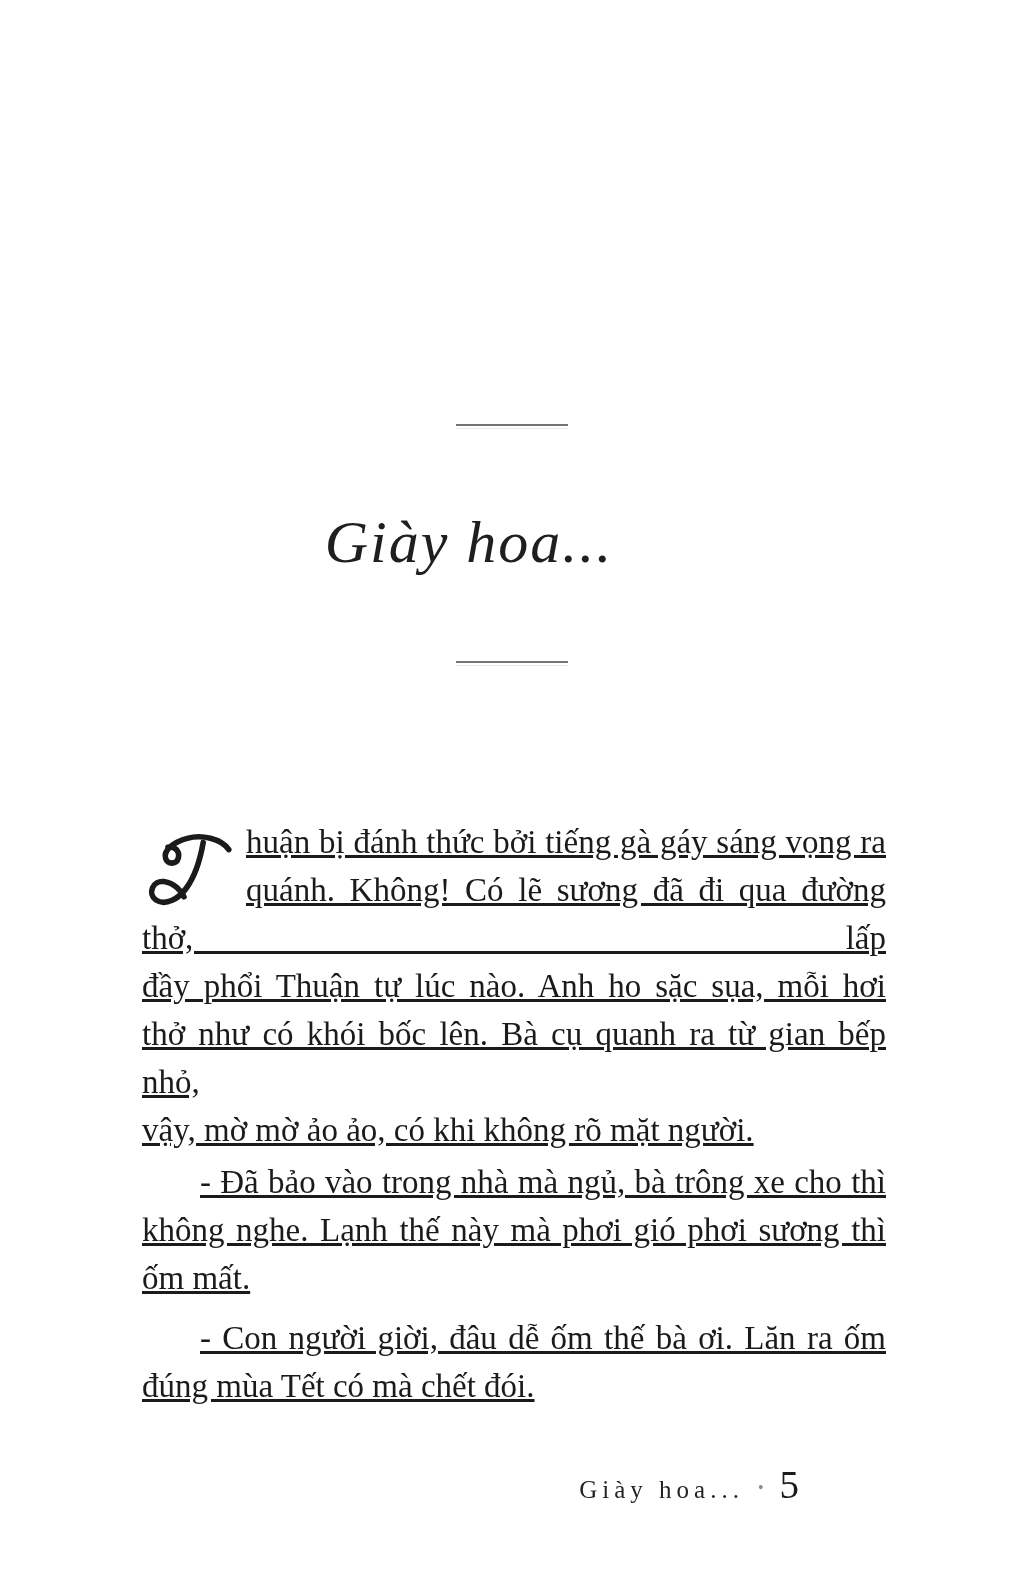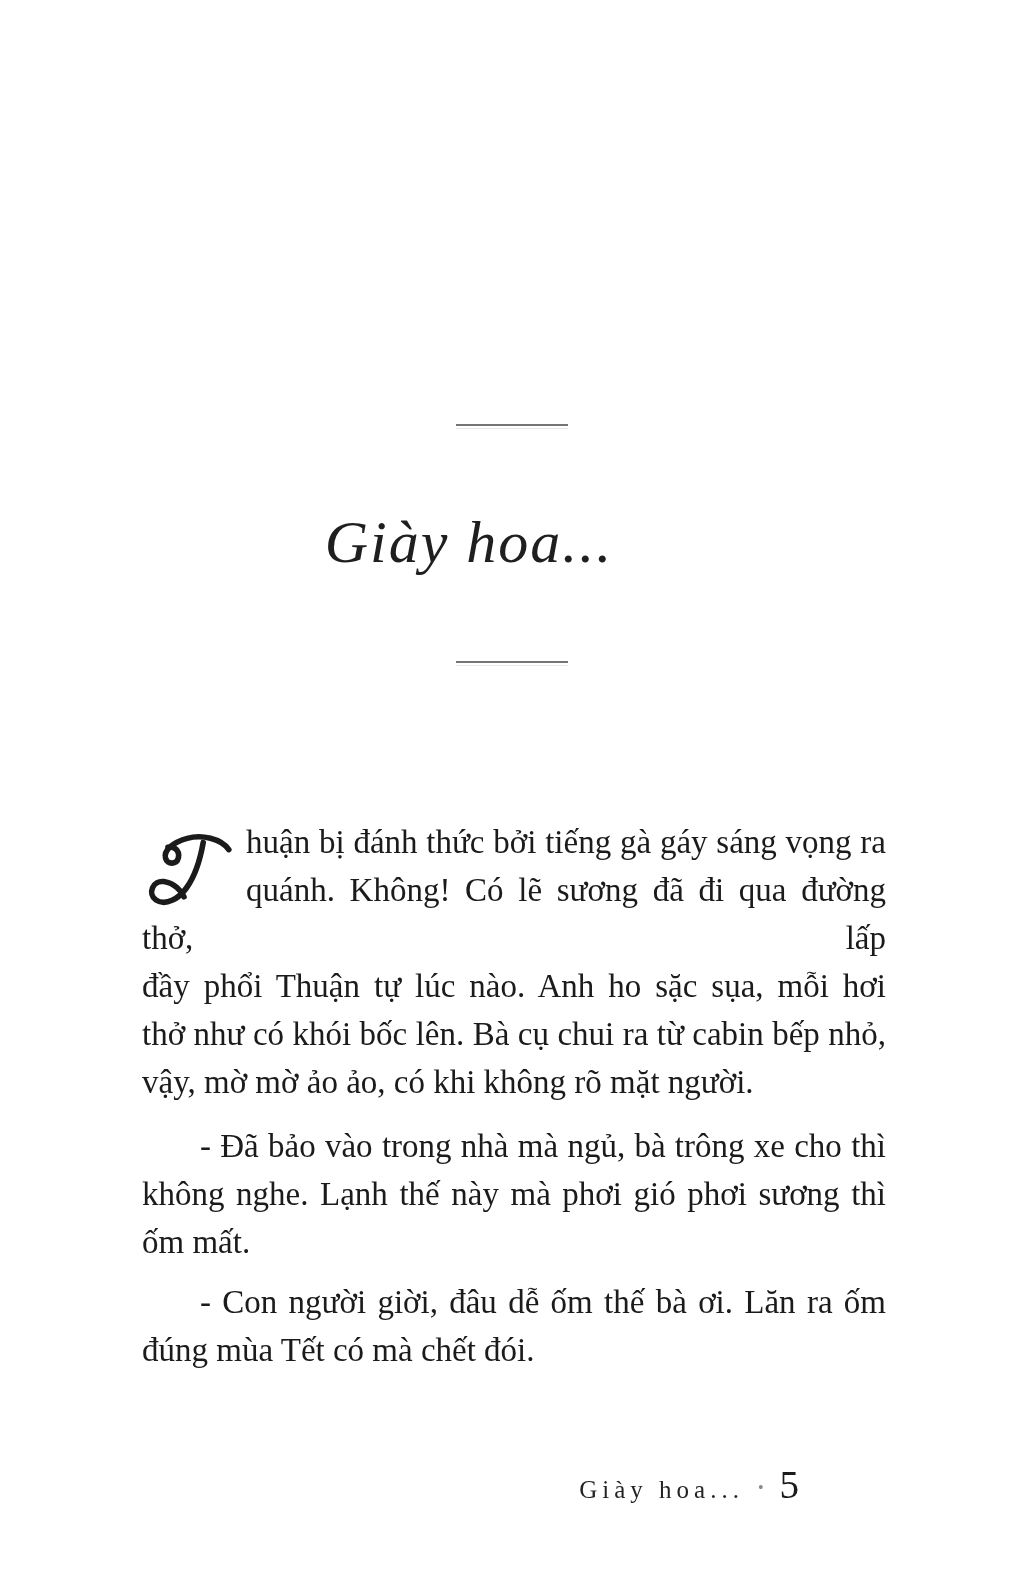--- a/index.html
+++ b/index.html
@@ -20,30 +20,30 @@
   }
   .chapter-title {
     position:absolute; top:494px; left:0; width:100%;
     text-align:center; font-style:italic; font-weight:400;
     font-size:60px; line-height:96px;
     font-family:"Liberation Serif", serif; color:#1f1f1f;
     letter-spacing:2px;
   }
   .body-block {
     position:absolute; left:142px; top:818px; width:744px;
-    font-size:33px; line-height:48px; color:#1b1b1b;
+    font-size:33px; line-height:48px; color:#1b1b1b;text-decoration:underline;
   }
   .dropcap {
     float:left; width:92px; height:80px; margin:14px 12px 0 0;
   }
   .dropcap svg { display:block; width:92px; height:80px; }
   .jline { text-align:justify; text-align-last:justify; }
   .lline { text-align:right; text-align-last:left; }
   .indent { padding-left:58px; }
-  .para-2 { margin-top:16px; }
+  .para-2 { margin-top:4px; }
   .para-3 { margin-top:12px; }
   .footer {
     position:absolute; top:1462px; right:139px;
     display:flex; align-items:baseline;
   }
   .running-title {
     font-size:25px; letter-spacing:5px; color:#242424;
   }
   .footer-bullet {
     align-self:center; color:#8a8a8a; font-size:16px;
@@ -73,21 +73,21 @@
         <svg viewBox="0 0 110 100">
           <g fill="none" stroke="#1b1b1b" stroke-width="7" stroke-linecap="round">
             <path d="M 106 22 C 96 8 72 3 54 8 C 36 13 24 23 27 33 C 29 41 41 41 43 32 C 45 23 37 17 30 19"></path>
             <path d="M 74 13 C 70 36 63 56 53 70 C 44 83 27 93 15 85 C 4 77 11 60 25 62 C 38 64 47 74 50 81"></path>
           </g>
         </svg>
       </div>
       <div class="jline">huận bị đánh thức bởi tiếng gà gáy sáng vọng ra</div>
       <div class="jline">quánh. Không! Có lẽ sương đã đi qua đường thở, lấp</div>
       <div class="jline">đầy phổi Thuận tự lúc nào. Anh ho sặc sụa, mỗi hơi</div>
-      <div class="jline">thở như có khói bốc lên. Bà cụ chui ra từ cabin bếp nhỏ,</div>
+      <div class="jline">thở như có khói bốc lên. Bà cụ quanh ra từ gian bếp nhỏ,</div>
       <div class="lline">vậy, mờ mờ ảo ảo, có khi không rõ mặt người.</div>
     </div>
 
     <div class="para-2">
       <div class="jline indent">- Đã bảo vào trong nhà mà ngủ, bà trông xe cho thì</div>
       <div class="jline">không nghe. Lạnh thế này mà phơi gió phơi sương thì</div>
       <div class="lline">ốm mất.</div>
     </div>
 
     <div class="para-3">

